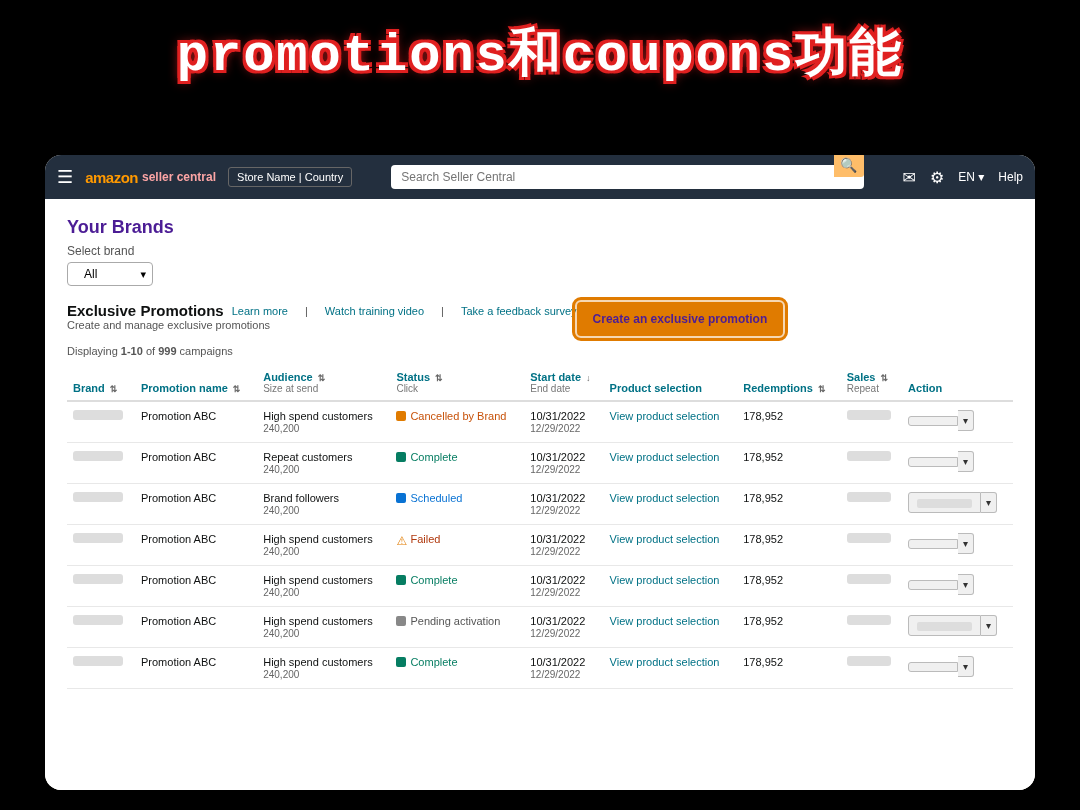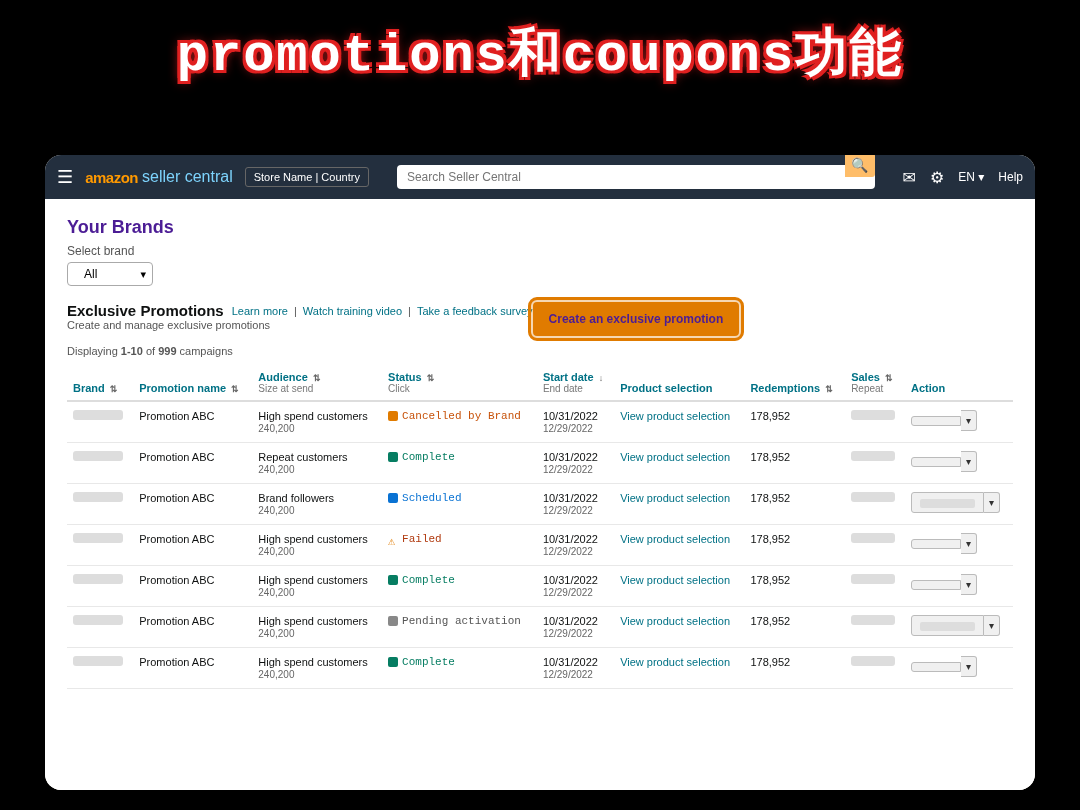--- a/index.html
+++ b/index.html
@@ -65,36 +65,36 @@
       align-items: center;
       gap: 4px;
     }
     .nav-logo-amazon {
       color: #ff9900;
       font-weight: 900;
       font-size: 15px;
       letter-spacing: -0.5px;
     }
     .nav-logo-sc {
-      color: #7dd3fc;
-      font-size: 16px;
-      font-weight: 400;
+      color: #fca5a5;
+      font-size: 12px;
+      font-weight: 700;
     }
     .nav-store-btn {
       background: transparent;
       border: 1px solid #666;
       color: #fff;
       font-size: 11px;
       padding: 3px 8px;
       border-radius: 3px;
       cursor: pointer;
     }
     .nav-search {
       flex: 1;
-      margin: 0 16px;
+      margin: 0 27px;
       position: relative;
     }
     .nav-search input {
       width: 100%;
       padding: 5px 32px 5px 10px;
       border-radius: 4px;
       border: none;
       font-size: 12px;
       background: #fff;
     }
@@ -185,21 +185,21 @@
     }
     .section-title {
       font-size: 15px;
       font-weight: 700;
       color: #0f1111;
     }
     .section-links {
       font-size: 11px;
       color: #007185;
       display: flex;
-      gap: 6px;
+      gap: 17px;
       align-items: center;
     }
     .section-links span {
       color: #555;
     }
     .section-links a {
       color: #007185;
       text-decoration: none;
       cursor: pointer;
     }
@@ -282,21 +282,20 @@
 
     .audience-name { font-weight: 500; color: #0f1111; }
     .audience-count { color: #666; font-size: 10px; }
 
     .status-badge {
       display: inline-flex;
       align-items: center;
       gap: 4px;
       font-size: 11px;
       font-weight: 500;
-      font-family: Liberation Mono, monospace;
     }
     .status-dot {
       width: 10px;
       height: 10px;
       border-radius: 2px;
       flex-shrink: 0;
     }
     .status-cancelled { color: #c7520a; }
     .status-dot-cancelled { background: #e07b00; }
     .status-complete { color: #067d62; }

